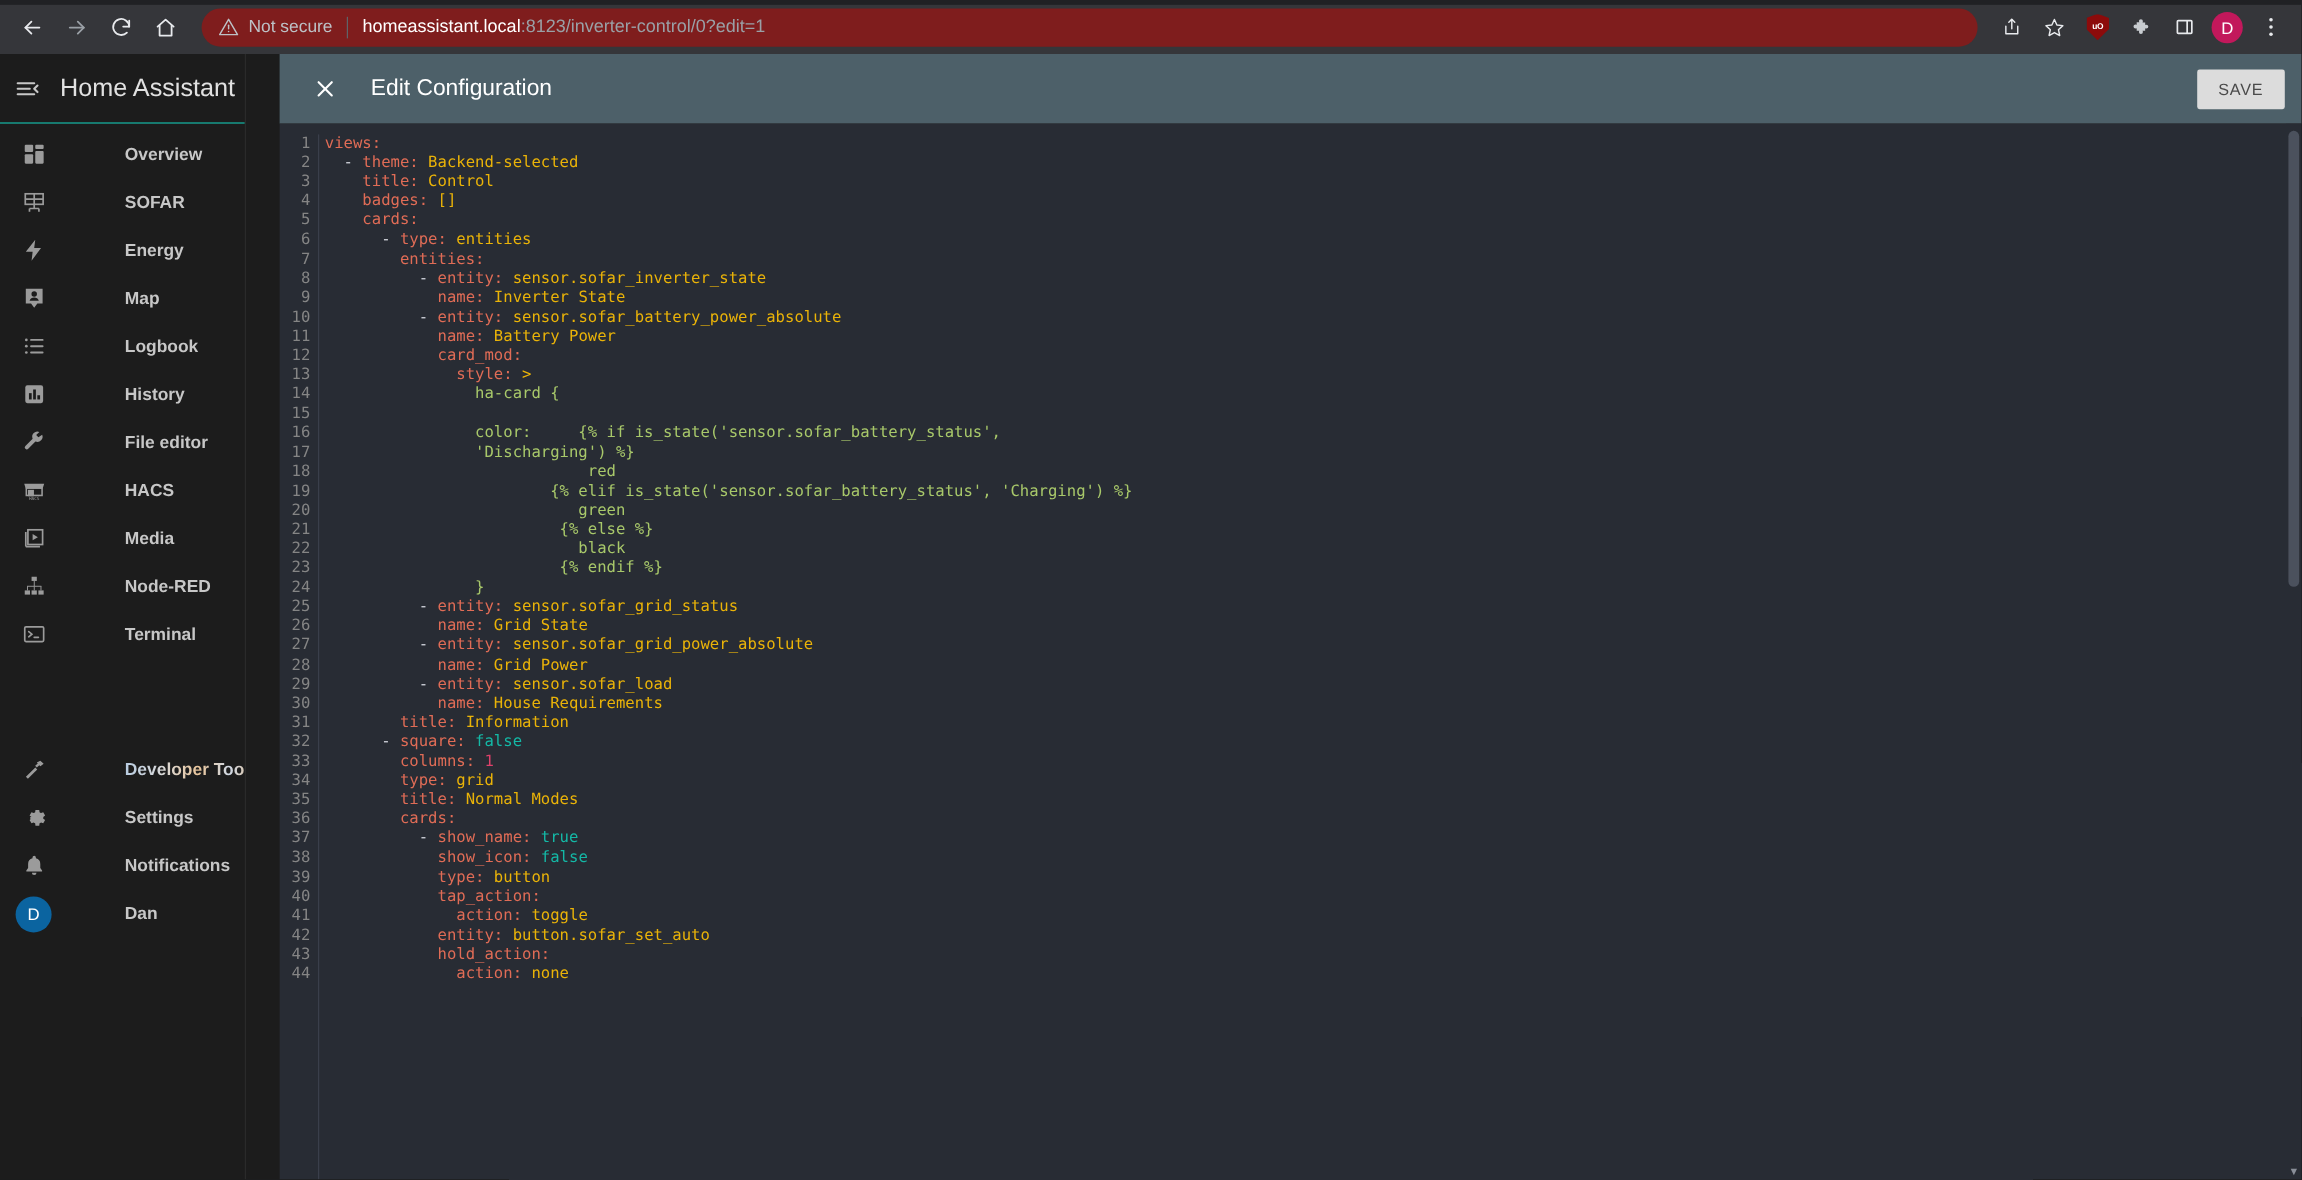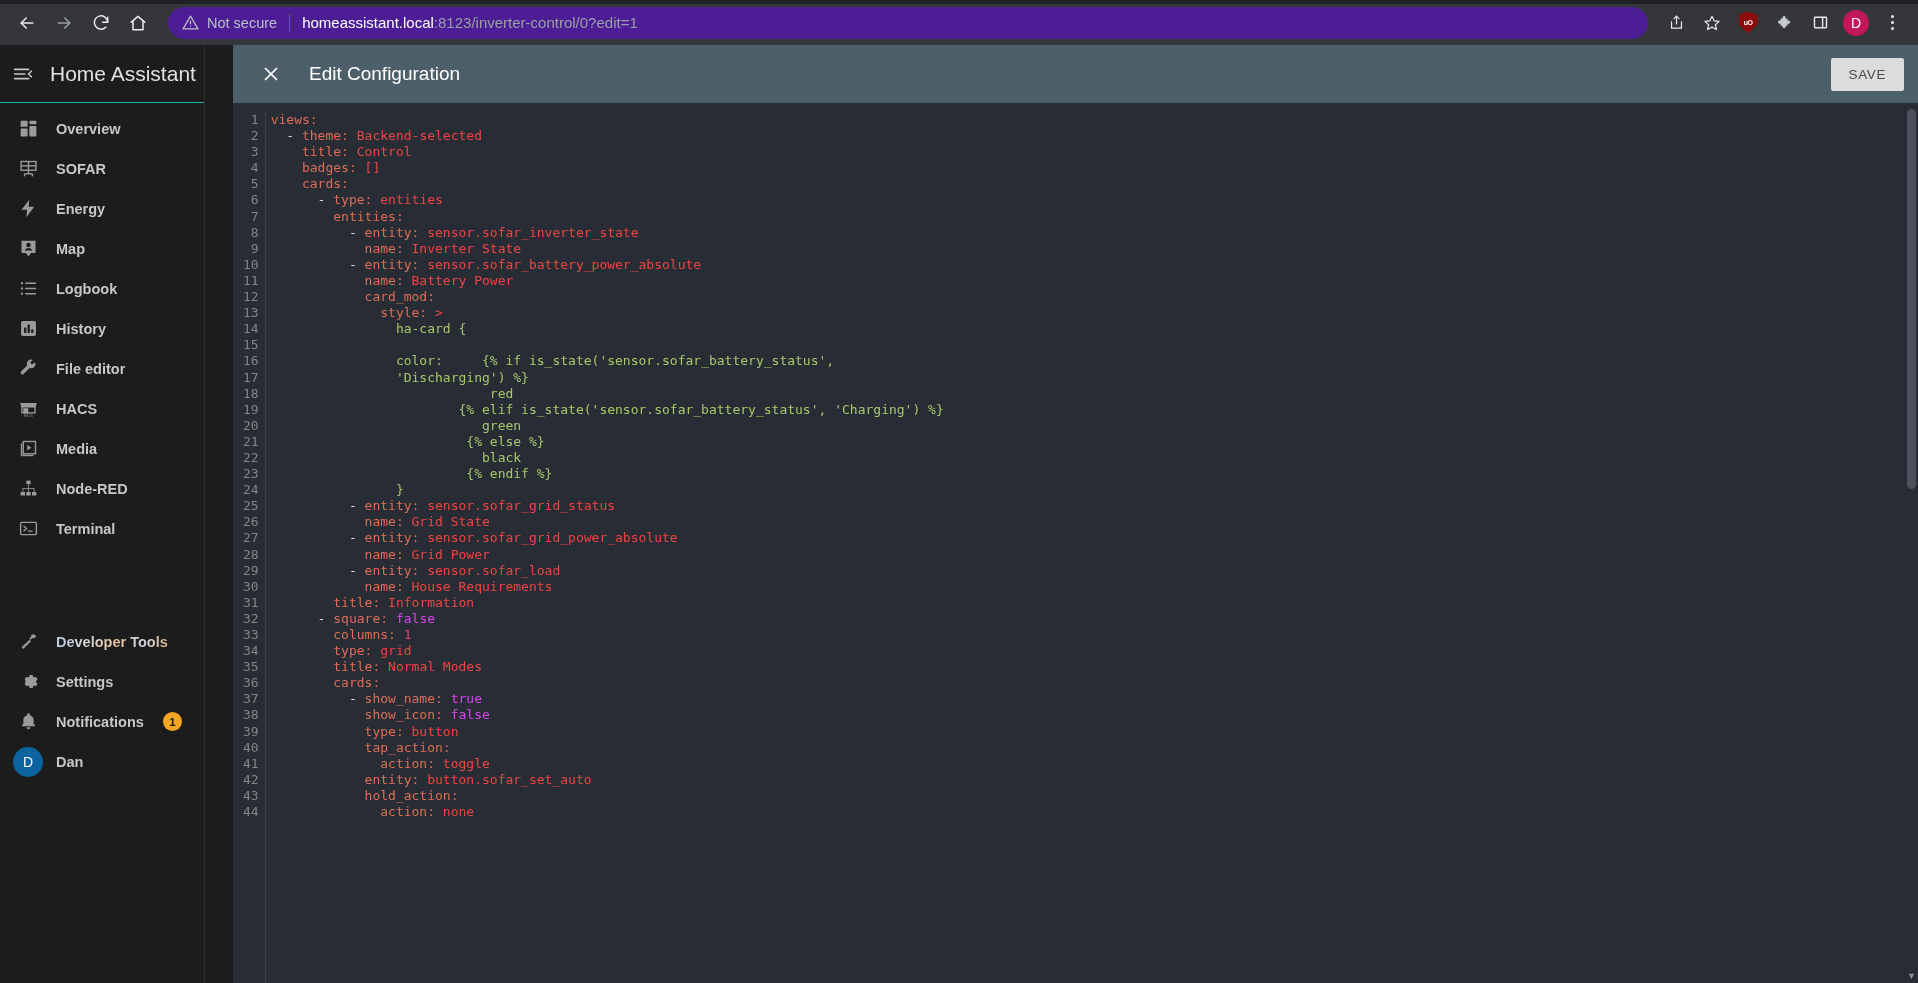--- a/index.html
+++ b/index.html
@@ -24,21 +24,21 @@
   }
   .nav-btn {
     width: 34px; height: 34px; border-radius: 50%;
     display: flex; align-items: center; justify-content: center;
     flex: 0 0 auto; margin-right: 3px;
   }
   .nav-btn svg { display: block; }
   .omnibox {
     flex: 1 1 auto;
     height: 32px;
-    background: #4c1d95;
+    background: #7f1d1d;
     border-radius: 16px;
     display: flex; align-items: center;
     padding: 0 14px;
     margin: 0 8px 0 10px;
     min-width: 0;
   }
   .warn-icon { margin-right: 8px; flex: 0 0 auto; display:flex; }
   .not-secure {
     color: #bdc1c6; font-size: 14.5px; white-space: nowrap;
     flex: 0 0 auto;
@@ -95,20 +95,21 @@
   .ha-title {
     color: #e1e1e1; font-size: 21px; font-weight: 400;
     margin-left: 16px; white-space: nowrap;
   }
   #sidebar-scroll { flex: 1 1 auto; padding-top: 5px; overflow: hidden; }
   .side-item {
     height: 39px; display: flex; align-items: center;
     padding-left: 13px; margin: 1px 8px 1px 0;
     border-radius: 0 20px 20px 0;
     color: #9b9b9b;
+    gap: 48px;
   }
   .side-item .si-icon {
     width: 30px; flex: 0 0 30px; display: flex;
     align-items: center; justify-content: center;
   }
   .side-item .si-label {
     margin-left: 13px; font-size: 14.5px; font-weight: bold;
     color: #c7c7c7; white-space: nowrap;
   }
   .side-item.active { background: #12323f; }
@@ -177,23 +178,23 @@
     color: #858585; user-select: none;
     border-right: 1px solid #3a3f4b;
   }
   #gutter div { height: 16.1px; }
   #code-lines {
     flex: 1 1 auto; padding-left: 5px; white-space: pre;
     color: #c8ccd4; overflow: hidden;
   }
   #code-lines div { height: 16.1px; }
   .k { color: #e06c56; }        
-  .v { color: #ef4444; }        
+  .v { color: #eab308; }        
   .s { color: #a8c86a; }        
-  .b { color: #d946ef; }        
+  .b { color: #14b8a6; }        
   .n { color: #e0416b; }        
   .p { color: #d4d8df; }        
 
   
   #v-scroll {
     position: absolute; right: 0; top: 0; bottom: 0;
     width: 13px; background: #282c34;
   }
   #v-thumb {
     position: absolute; right: 2px; top: 6px;

